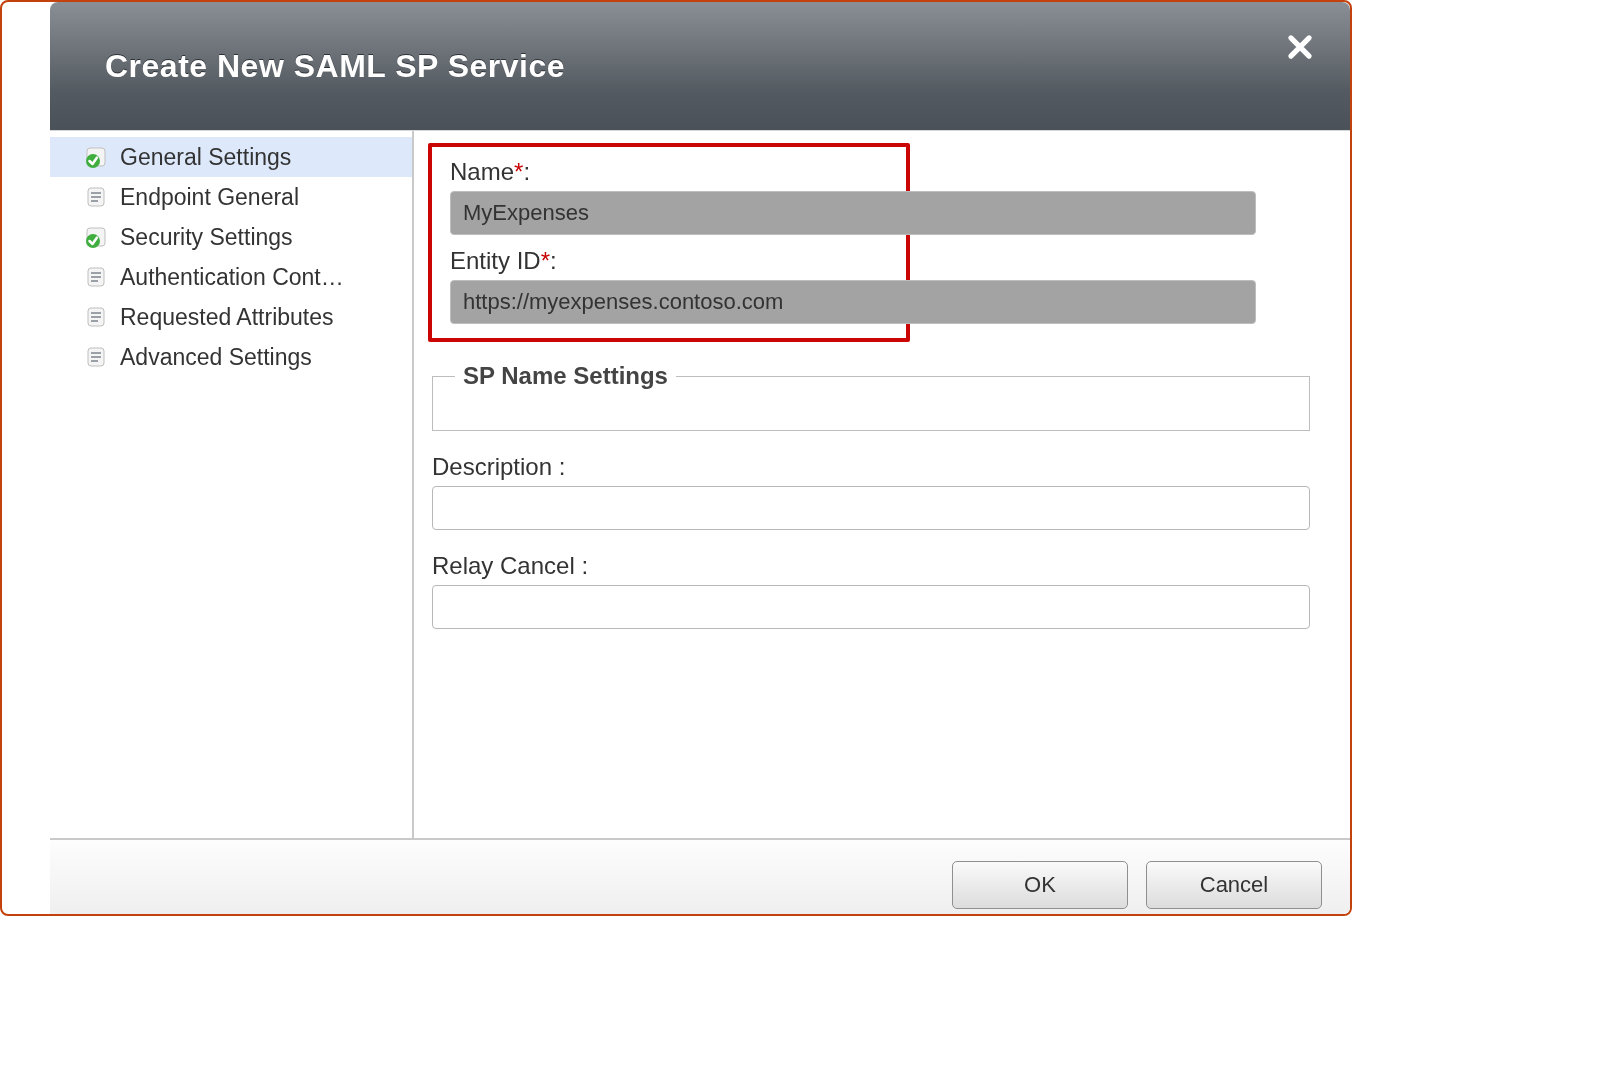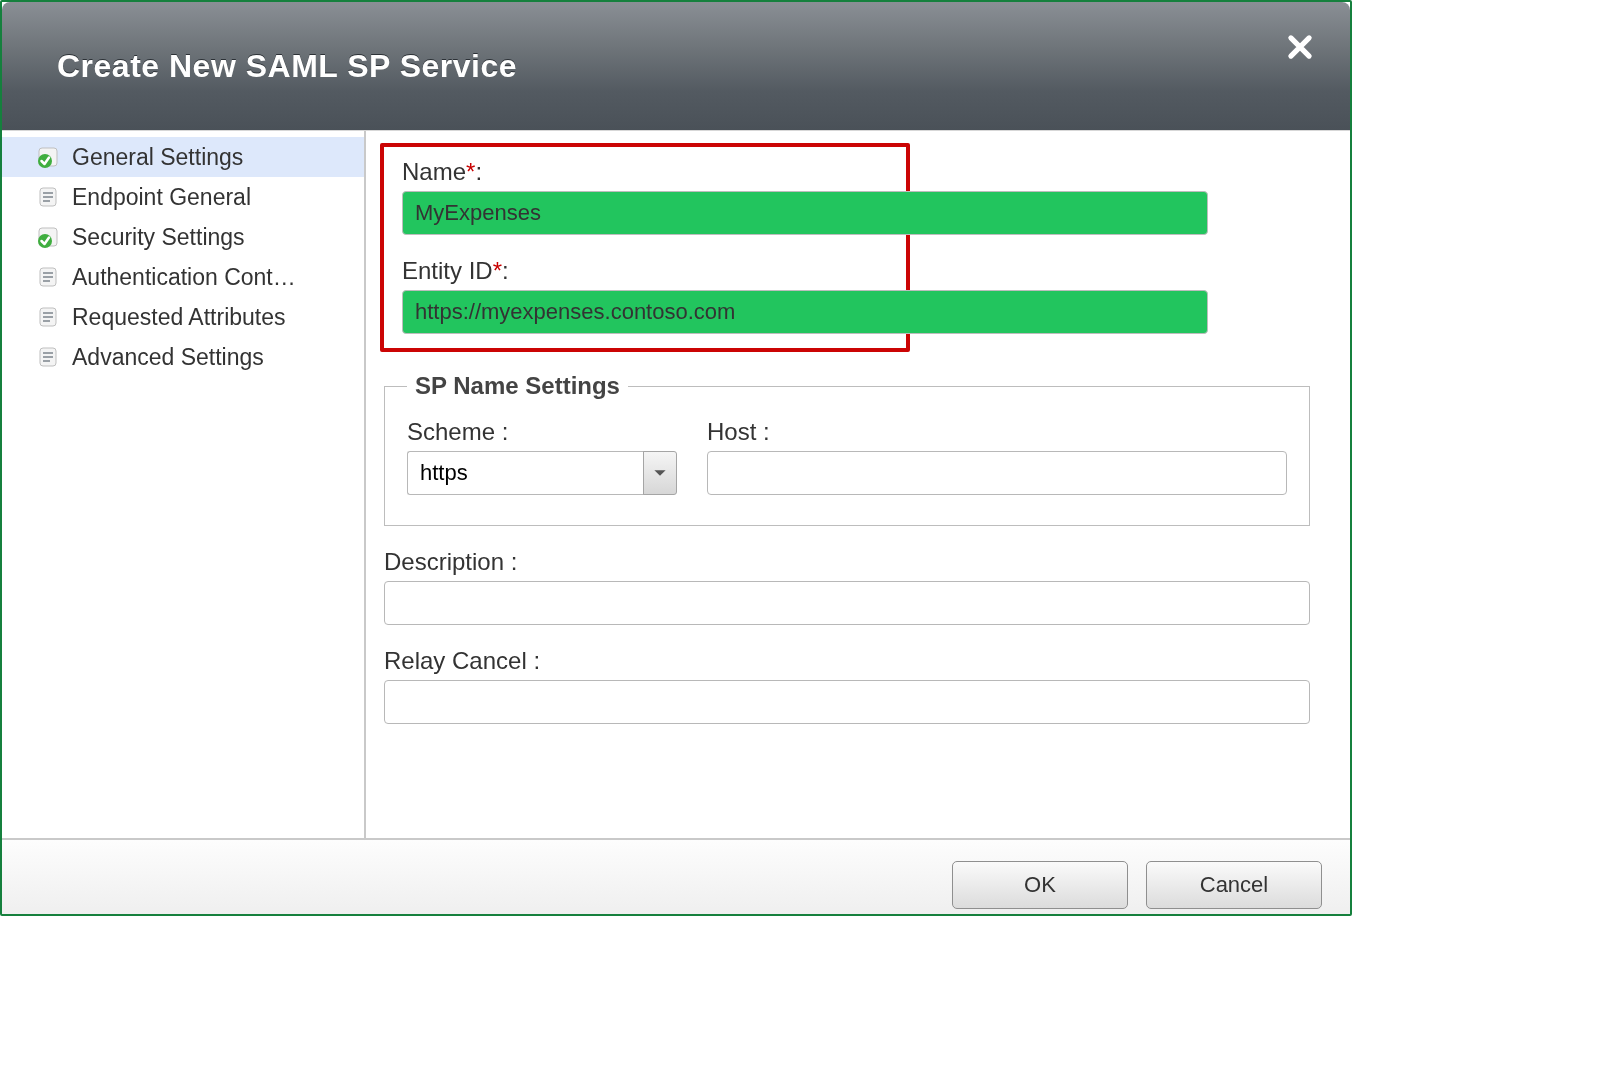--- a/index.html
+++ b/index.html
@@ -1,38 +1,38 @@
 <!DOCTYPE html>
 <html><head>
 <meta charset="utf-8">
 <style>
   * { box-sizing: border-box; margin: 0; padding: 0; }
   html, body { height: 100%; font-family: Arial, Helvetica, sans-serif; background: #fff; }
   body { width: 1621px; height: 1078px; background: #fff; }
-  .dlg { width: 1352px; height: 916px; margin: 0; border: 2px solid #15803d; border-radius: 2px; position: relative; overflow: hidden; background: #fff; }
+  .dlg { width: 1352px; height: 916px; margin: 0; border: 2px solid #c2410c; border-radius: 8px; position: relative; overflow: hidden; background: #fff; padding-left: 48px; }
   .titlebar { height: 128px; background: linear-gradient(#8a8f95 0%, #6f757a 35%, #535a61 70%, #4a5158 100%); border-top-left-radius: 8px; border-top-right-radius: 8px; display: flex; align-items: center; color: #fff; position: relative; padding: 0 55px; }
   .titlebar .title { font-size: 32px; font-weight: bold; letter-spacing: .5px; text-shadow: 0 -1px 0 #2c3136; }
   .close-ic { position: absolute; right: 35px; top: 30px; width: 30px; height: 30px; cursor: pointer; display: flex; align-items: center; justify-content: center; }
   .close-ic svg { width: 26px; height: 26px; fill: #fff; }
   .body-split { display: flex; height: calc(100% - 128px - 76px); border-top: 1px solid #d7d7d7; }
   .side { width: 364px; background: #fff; border-right: 2px solid #c9c9c9; padding-top: 6px; overflow: auto; }
   .nav-item { display: flex; align-items: center; padding: 3px 10px 3px 34px; height: 40px; cursor: pointer; font-size: 23px; color: #333; }
   .nav-item.selected { background: #dde8fb; }
   .nav-icon { width: 26px; height: 26px; margin-right: 10px; display: inline-flex; align-items: center; justify-content: center; flex-shrink: 0; }
   .nav-label { white-space: nowrap; overflow: hidden; text-overflow: ellipsis; }
   .main { flex: 1; padding: 12px 20px 0 14px; overflow: auto; }
   .highlight-box { border: 4px solid #cb0404; padding: 5px 18px 18px 18px; margin: 0 420px 20px 0; border-radius: 2px; }
   .field-row { margin-top: 6px; }
   .label { font-size: 24px; color: #333; margin-bottom: 5px; display: block; }
   .req { color: #c80000; }
   .txt { width: 100%; height: 44px; border: 1px solid #b8b8b8; border-radius: 4px; font-size: 22px; padding: 4px 12px; color: #333; background: #fff; }
   
   .hf-wrap { position: relative; }
   .hf-wrap .overflow-input { position: absolute; left: 0; top: 0; width: 806px; }
-  .big-input { width: 894px; height: 44px; border: 1px solid #bdbdbd; border-radius: 4px; font-size: 22px; padding: 4px 12px; color: #333; background: #22c55e; }
+  .big-input { width: 894px; height: 44px; border: 1px solid #bdbdbd; border-radius: 4px; font-size: 22px; padding: 4px 12px; color: #333; background: #a3a3a3; }
   fieldset.sp { border: 1px solid #bdbdbd; margin: 14px 20px 0 4px; padding: 10px 22px 30px 22px; }
   fieldset.sp legend { font-size: 24px; font-weight: bold; color: #444; padding: 0 8px; }
   .sp-row { display: flex; gap: 30px; margin-top: 8px; }
   .sp-col-left { width: 270px; }
   .sp-col-right { flex: 1; }
   .combo { position: relative; width: 270px; }
   .combo input { width: 238px; height: 44px; border: 1px solid #b8b8b8; border-right: none; border-top-left-radius: 3px; border-bottom-left-radius: 3px; font-size: 22px; padding: 4px 12px; }
   .combo .btn { position: absolute; right: 0; top: 0; width: 34px; height: 44px; border: 1px solid #a5a5a5; background: linear-gradient(#f5f5f5,#d7d7d7); border-top-right-radius: 3px; border-bottom-right-radius: 3px; display: flex; align-items: center; justify-content: center; cursor: pointer; }
   .combo .btn svg { width: 14px; height: 14px; fill: #555; }
   .below { margin: 22px 20px 0 4px; }
@@ -120,50 +120,33 @@
 
         <div class="field-row">
           <label class="label">
             <span>Name</span><span class="req">*</span>:
           </label>
           <div class="hf-wrap" style="height:44px">
             <input class="big-input overflow-input" type="text" value="MyExpenses" style="">
           </div>
         </div>
 
-        <div class="field-row" style="margin-top:22px">
+        <div class="field-row" style="margin-top:12px">
           <label class="label">
             <span>Entity ID</span><span class="req">*</span>:
           </label>
           <div class="hf-wrap" style="height:40px">
             <input class="big-input overflow-input" type="text" value="https://myexpenses.contoso.com" style="">
           </div>
         </div>
 
       </div>
 
       <fieldset class="sp">
         <legend>SP Name Settings</legend>
-        <div class="sp-row">
-          <div class="sp-col-left">
-            <label class="label">Scheme :</label>
-            <div class="combo">
-              <input type="text" value="https" style="">
-              <span class="btn">
-                <svg viewBox="0 0 10 10">
-                    <path d="M1 3 L5 7 L9 3 Z"></path>
-                  </svg>
-              </span>
-            </div>
-          </div>
-          <div class="sp-col-right">
-            <label class="label">Host :</label>
-            <input class="txt" type="text" value="" style="">
-          </div>
-        </div>
       </fieldset>
 
       <div class="below">
         <label class="label">Description :</label>
         <input class="txt" type="text" value="" style="">
       </div>
 
       <div class="below">
         <label class="label">Relay Cancel :</label>
         <input class="txt" type="text" value="" style="">

